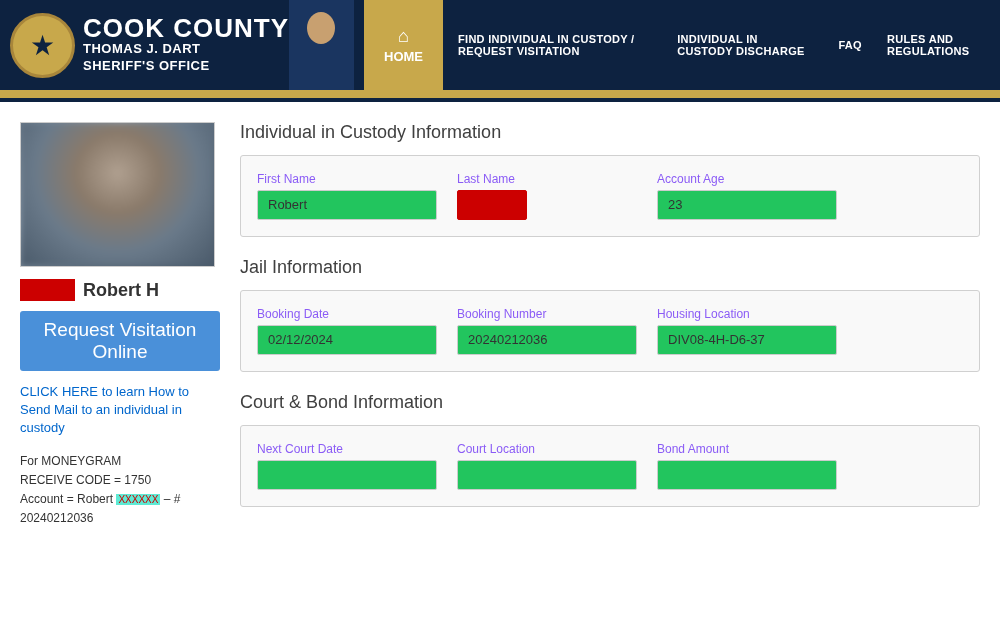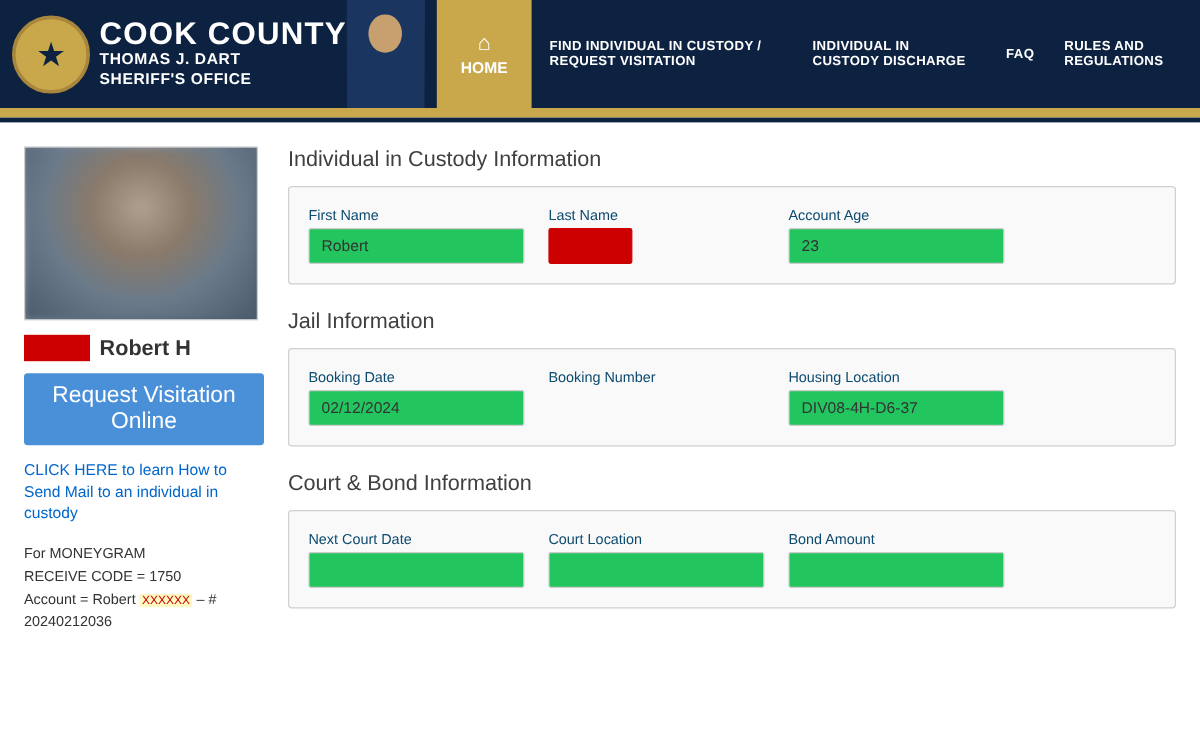--- a/index.html
+++ b/index.html
@@ -202,21 +202,21 @@
       gap: 20px;
     }
     .field-group {
       display: flex;
       flex-direction: column;
       min-width: 120px;
     }
     .field-group.wide { min-width: 180px; }
     .field-label {
       font-size: 12px;
-      color: #0c4a6e;
+      color: #8b5cf6;
       margin-bottom: 4px;
     }
     .field-value {
       background: #22c55e;
       border: 1px solid #ccc;
       padding: 6px 10px;
       font-size: 13px;
       color: #333;
       border-radius: 2px;
       min-height: 30px;
@@ -289,21 +289,21 @@
 
     <button class="visitation-btn">Request Visitation Online</button>
 
     <a href="#" class="mail-link">CLICK HERE to learn How to Send Mail to an individual in custody</a>
 
     <div class="moneygram-info">
       <div>For MONEYGRAM</div>
       <div>RECEIVE CODE = 1750</div>
       <div>
         <span>Account = Robert</span>
-        <span style="background:#fef9c3;color:#cc0000;font-size:10px;padding:0 2px;">XXXXXX</span>
+        <span style="background:#5eead4;color:#cc0000;font-size:10px;padding:0 2px;">XXXXXX</span>
         <span>– # 20240212036</span>
       </div>
     </div>
   </div>
 
   <div class="content-area">
 
     <h2 class="section-title">Individual in Custody Information</h2>
     <div class="info-card">
       <div class="fields-row">
@@ -324,20 +324,21 @@
 
     <h2 class="section-title">Jail Information</h2>
     <div class="info-card">
       <div class="fields-row">
         <div class="field-group wide">
           <label class="field-label">Booking Date</label>
           <div class="field-value">02/12/2024</div>
         </div>
         <div class="field-group wide">
           <label class="field-label">Booking Number</label>
+          <div class="field-value">20240212036</div>
         </div>
         <div class="field-group wide">
           <label class="field-label">Housing Location</label>
           <div class="field-value">DIV08-4H-D6-37</div>
         </div>
       </div>
     </div>
 
     <h2 class="section-title">Court &amp; Bond Information</h2>
     <div class="info-card">

